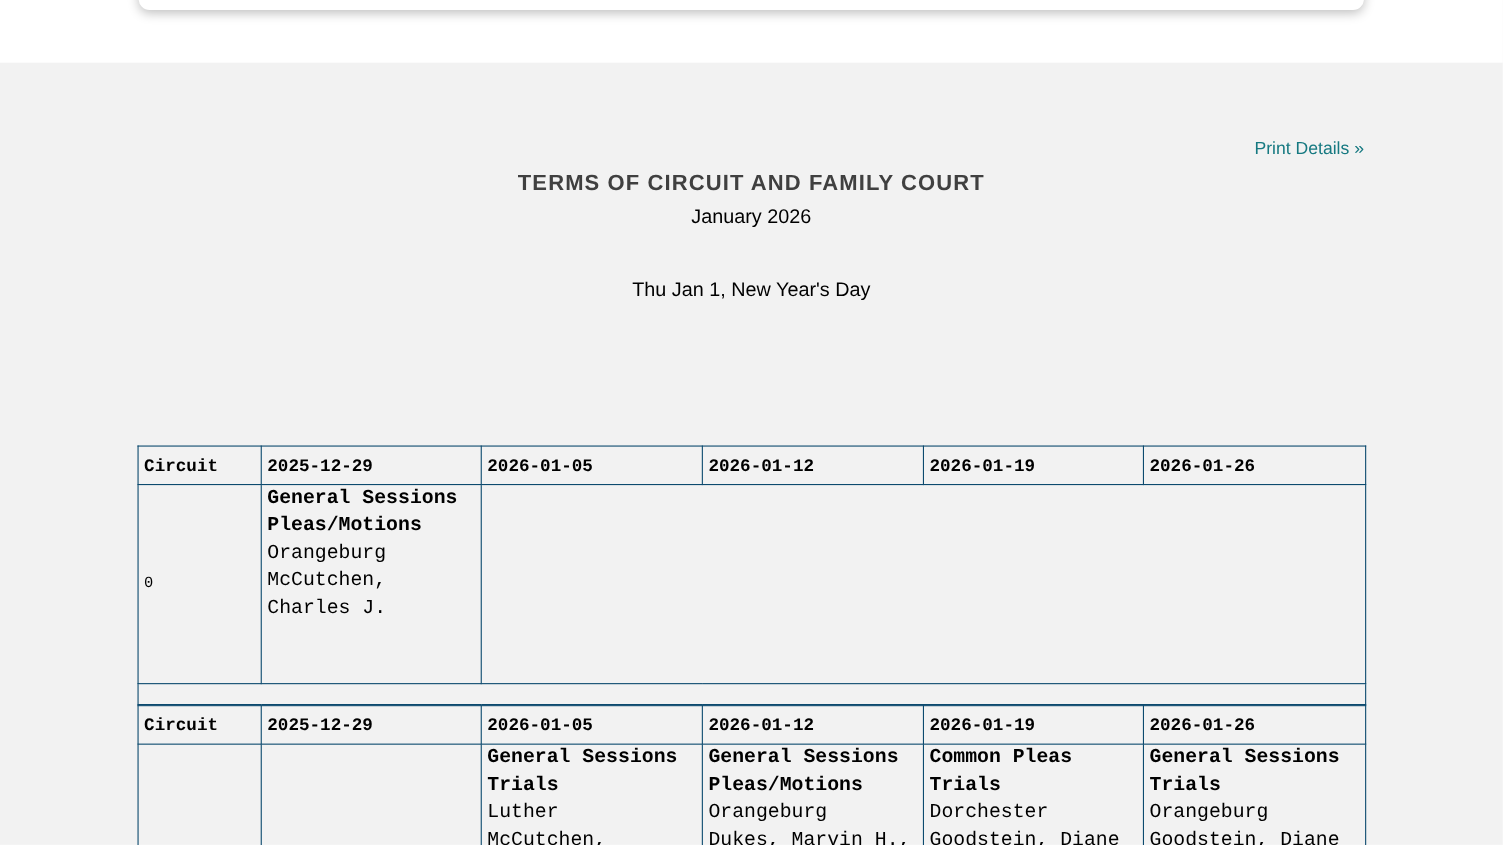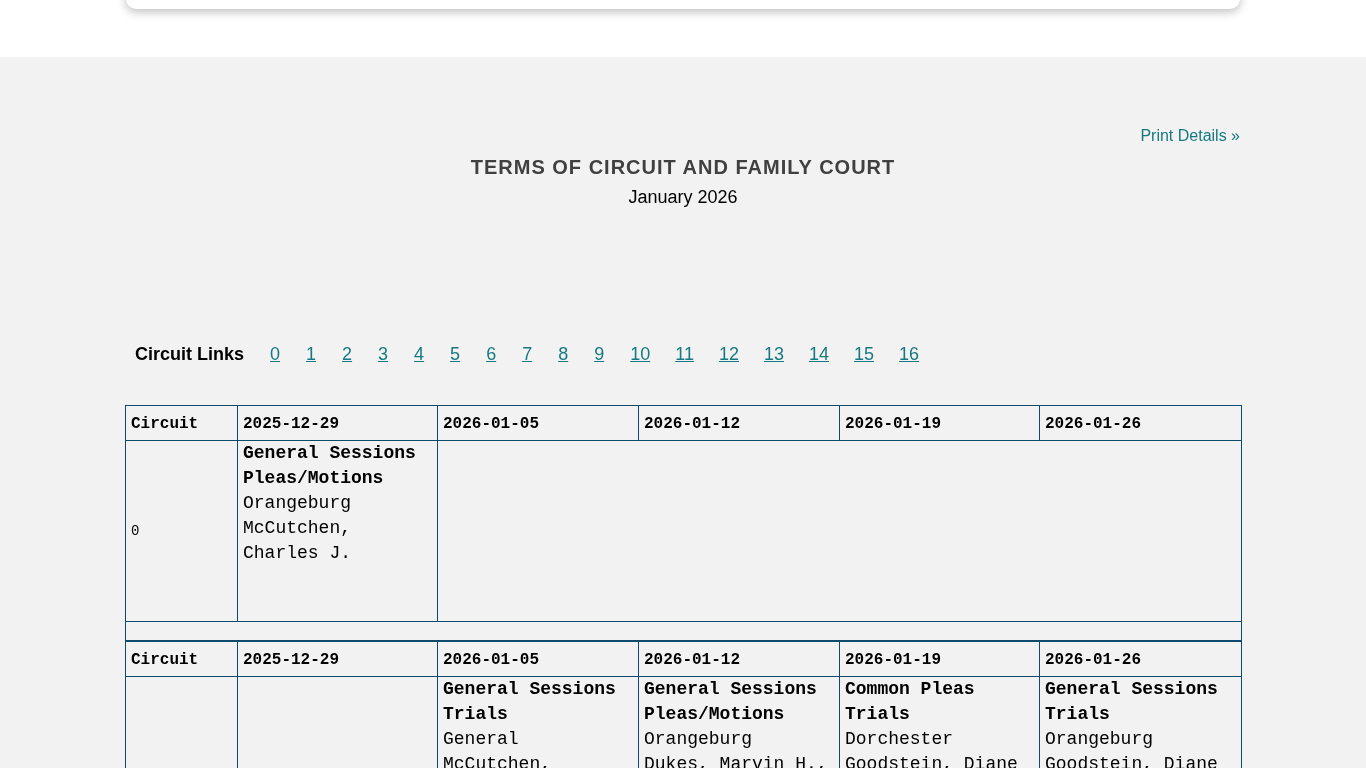--- a/index.html
+++ b/index.html
@@ -149,41 +149,22 @@
 <div class="top-area">
   <div class="top-card"></div>
 </div>
 
 <div class="main">
 
   <a class="print-link" href="#">Print Details »</a>
 
   <div class="page-title">TERMS OF CIRCUIT AND FAMILY COURT</div>
   <div class="month">January 2026</div>
-
-  <div class="circuit-links">
-    <span class="label">Circuit Links</span>
-    <a href="#">0</a>
-    <a href="#">1</a>
-    <a href="#">2</a>
-    <a href="#">3</a>
-    <a href="#">4</a>
-    <a href="#">5</a>
-    <a href="#">6</a>
-    <a href="#">7</a>
-    <a href="#">8</a>
-    <a href="#">9</a>
-    <a href="#" class="two-digit">10</a>
-    <a href="#" class="two-digit">11</a>
-    <a href="#" class="two-digit">12</a>
-    <a href="#" class="two-digit">13</a>
-    <a href="#" class="two-digit">14</a>
-    <a href="#" class="two-digit">15</a>
-    <a href="#" class="two-digit">16</a>
-  </div>
+  <div class="holiday-1">Thu Jan 1, New Year's Day</div>
+
 
   <table class="sched t1">
     <colgroup>
       <col style="width:112px">
         <col style="width:200px">
         <col style="width:201px">
         <col style="width:201px">
         <col style="width:200px">
         <col style="width:202px">
     </colgroup>
@@ -229,21 +210,21 @@
       <th>2026-01-12</th>
       <th>2026-01-19</th>
       <th>2026-01-26</th>
     </tr>
     <tr style="height:181px">
       <td class="circ-num"></td>
       <td></td>
       <td class="term">
         <div class="type">General Sessions</div>
         <div class="type">Trials</div>
-        <div>General</div>
+        <div>Luther</div>
         <div>McCutchen, Charles</div>
       </td>
       <td class="term">
         <div class="type">General Sessions</div>
         <div class="type">Pleas/Motions</div>
         <div>Orangeburg</div>
         <div>Dukes, Marvin H., III</div>
       </td>
       <td class="term">
         <div class="type">Common Pleas</div>

